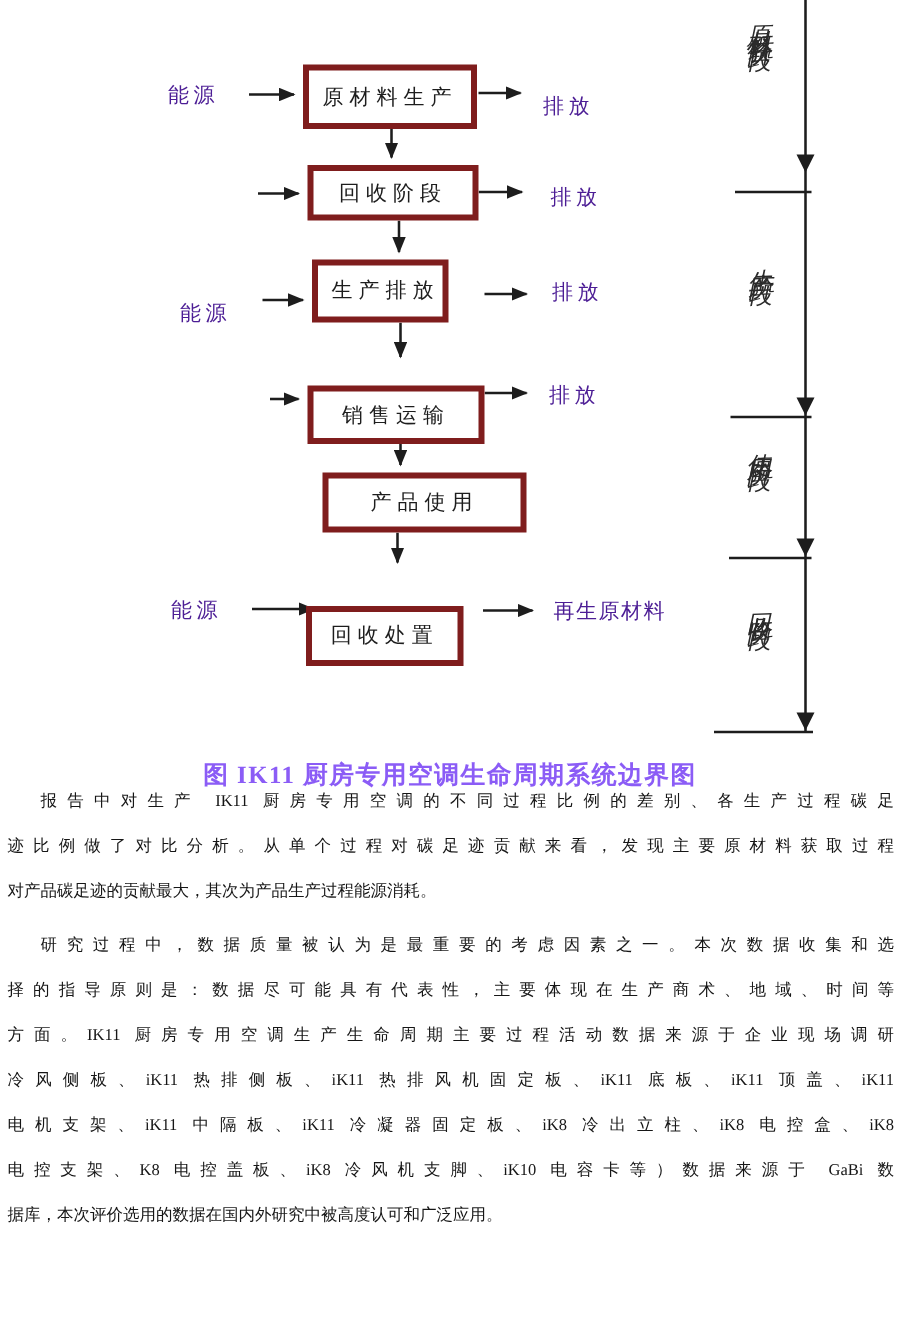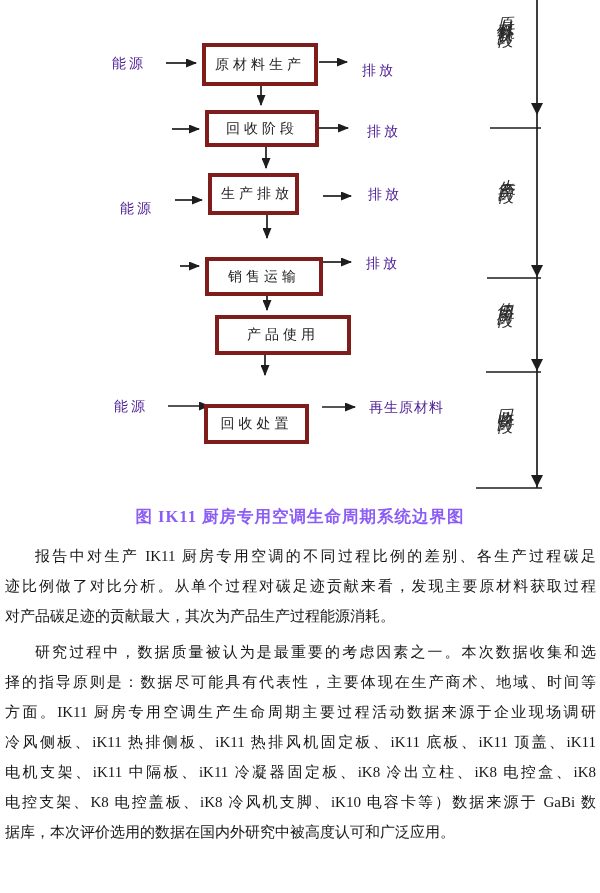--- a/index.html
+++ b/index.html
@@ -26,22 +26,22 @@
     font-size:16px;letter-spacing:3px;line-height:26px;width:26px;
     color:#2a2a2a;font-style:italic;transform:rotate(-2deg);
   }
   
   .caption{
     position:absolute;left:0;top:506px;width:600px;text-align:center;
     font-size:16.5px;font-weight:bold;letter-spacing:1px;color:#8b5cf6;
   }
   
   .bodytext{
-    position:absolute;left:5px;top:541px;width:591px;
-    font-size:15px;line-height:30px;color:#161616;
+    position:absolute;left:5px;top:519px;width:591px;
+    font-size:11px;line-height:30px;color:#161616;
   }
   .para{margin:0;}
   .para + .para{margin-top:6px;}
   .line{text-align:justify;text-align-last:justify;}
   .line.first{text-indent:2em;}
   .line.plast{text-align-last:left;}
 </style>
 </head>
 <body>
 

